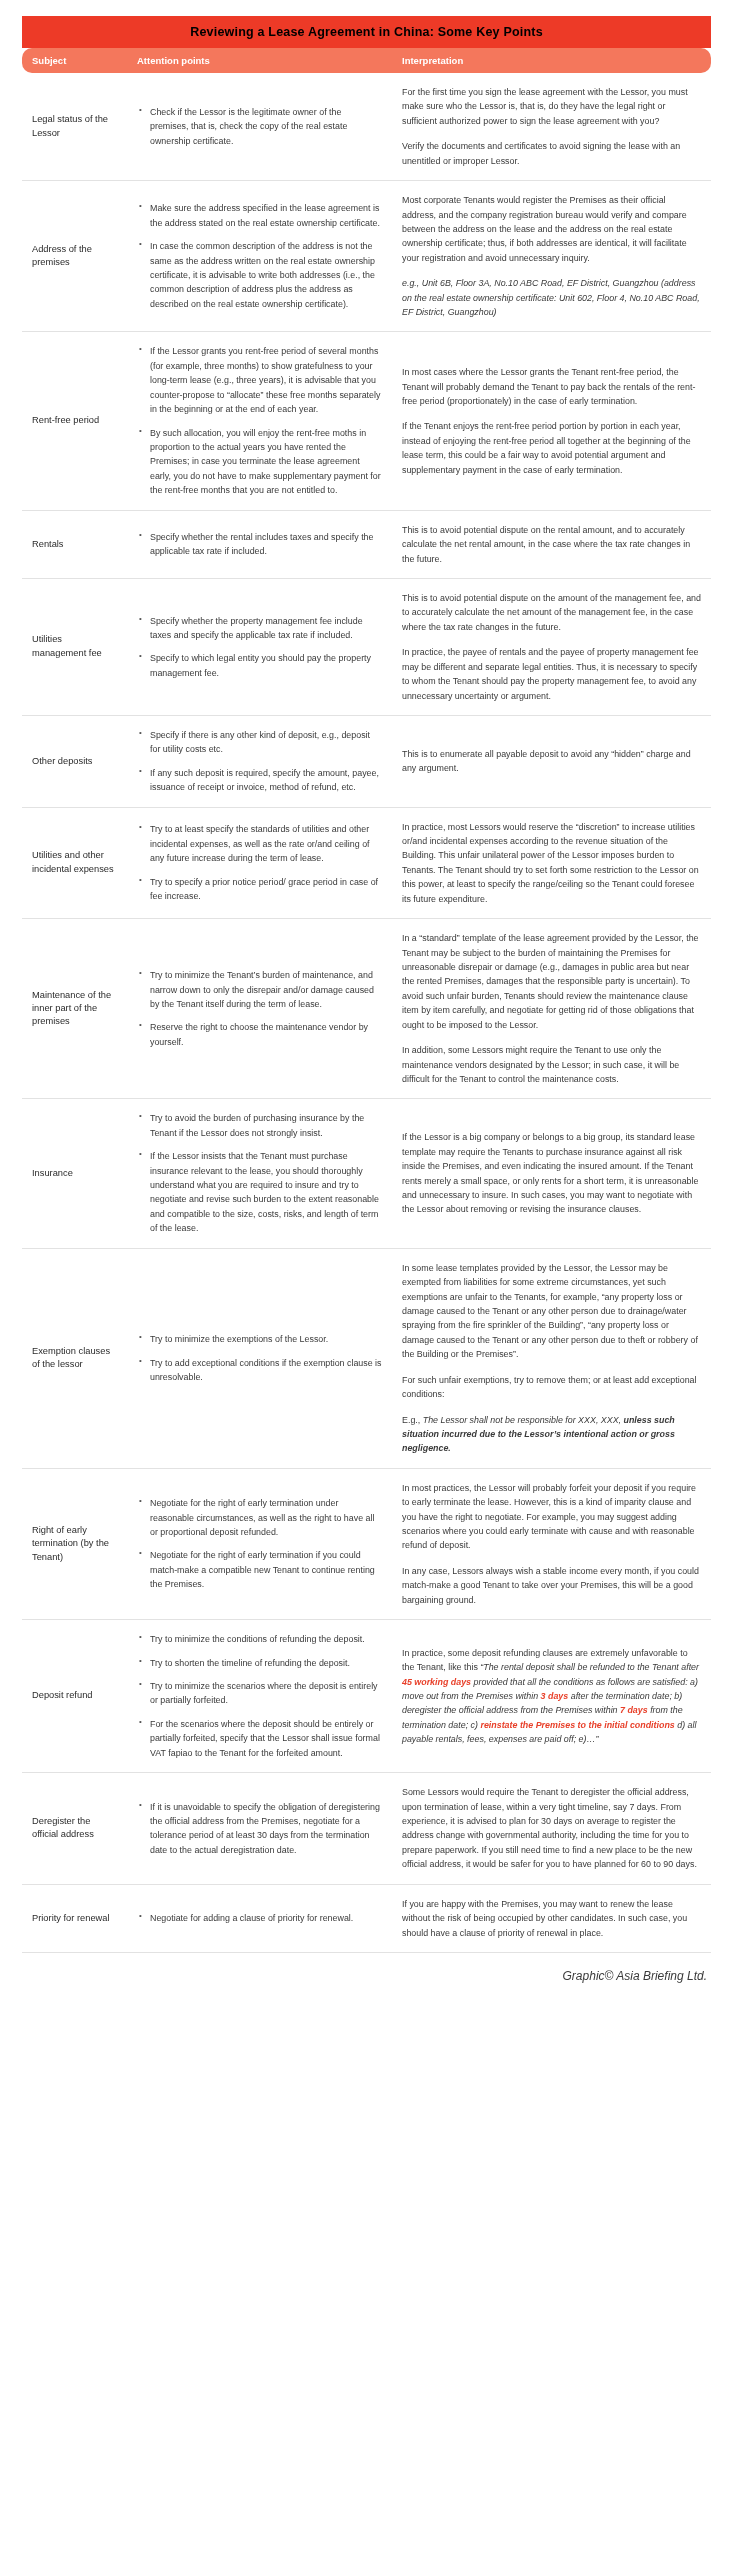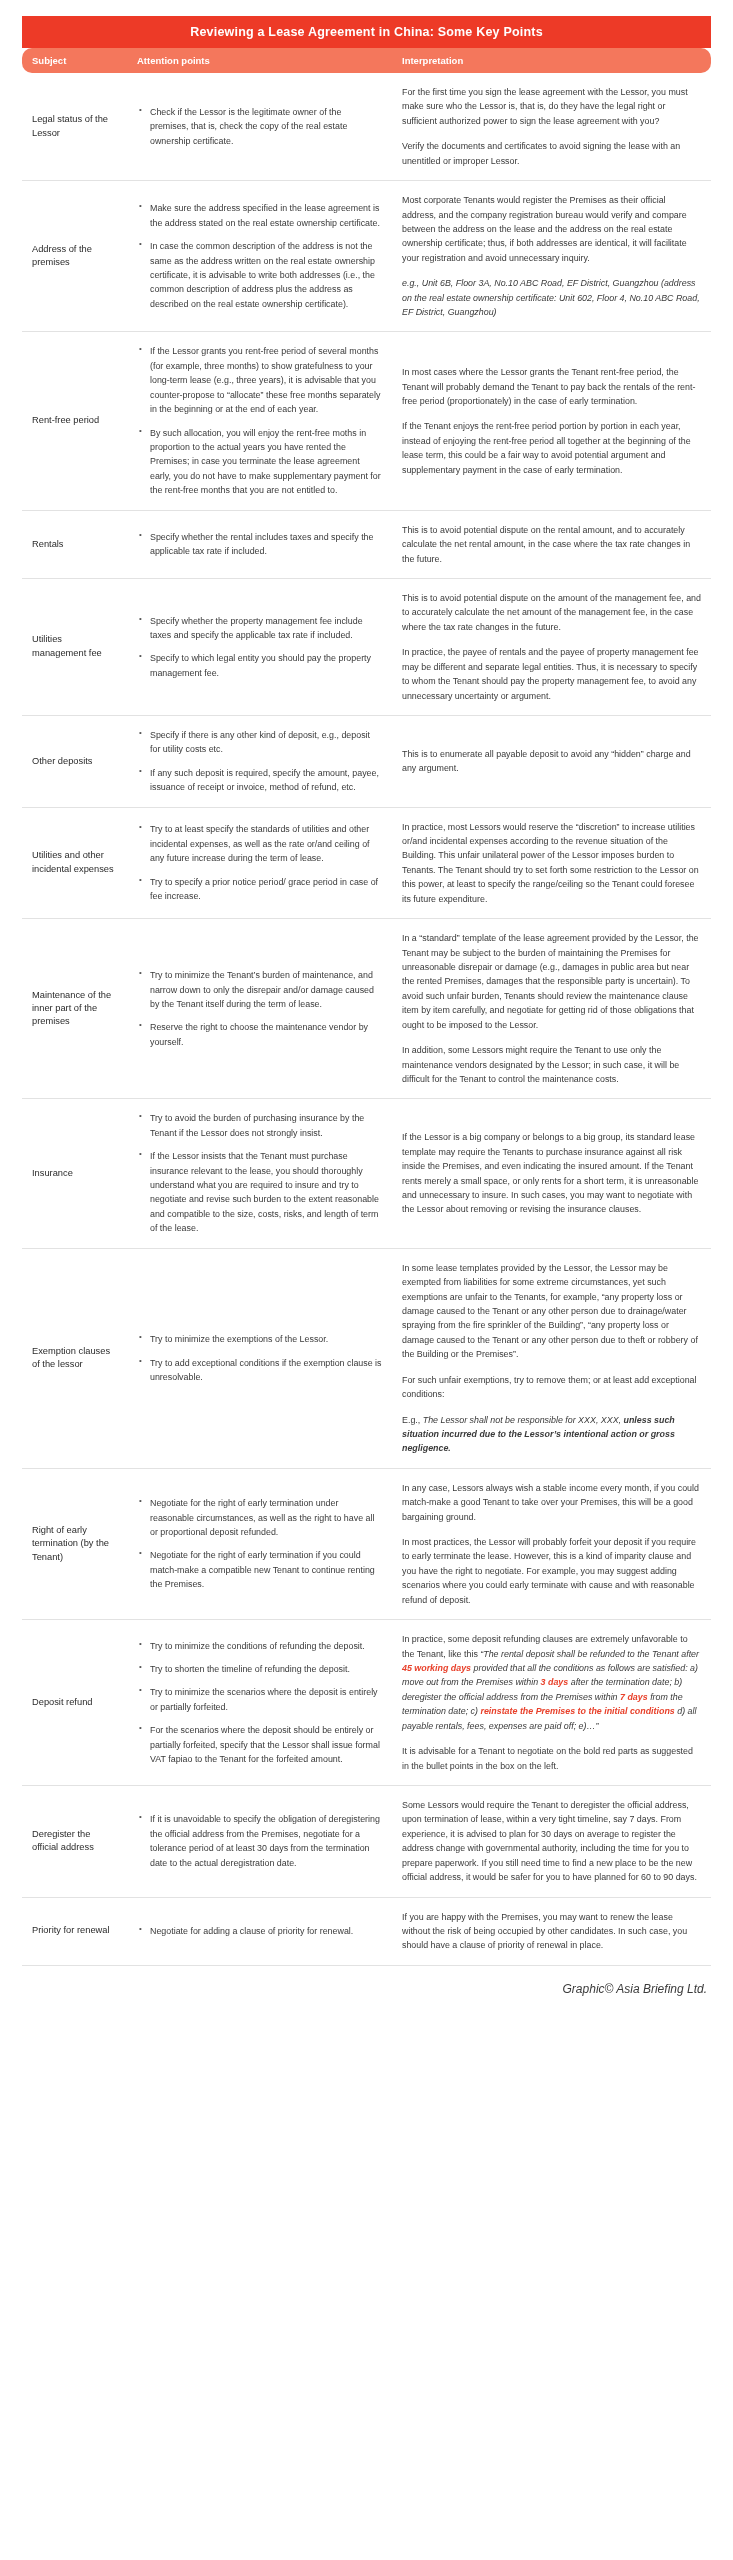--- a/index.html
+++ b/index.html
@@ -11,21 +11,21 @@
   }
   #page {
     width: 733px;
     min-height: 2560px;
     background: #ffffff;
     position: relative;
     padding: 16px 22px 0 22px;
   }
   .table-title {
     background: #ed3a27;
-    color: #ffffff;
+    color: #000000;
     font-size: 12.5px;
     font-weight: bold;
     text-align: center;
     padding: 9px 6px;
     letter-spacing: 0.2px;
   }
   .header-row {
     display: flex;
     background: #f4775c;
     color: #ffffff;
@@ -259,37 +259,36 @@
       </div>
       <div class="row">
         <div class="cell col-subject subject">Right of early termination (by the Tenant)</div>
         <div class="cell col-attention">
           <ul class="bullets">
             <li>Negotiate for the right of early termination under reasonable circumstances, as well as the right to have all or proportional deposit refunded.</li>
             <li>Negotiate for the right of early termination if you could match-make a compatible new Tenant to continue renting the Premises.</li>
           </ul>
         </div>
         <div class="cell col-interp interp">
+          <p>In most practices, the Lessor will probably forfeit your deposit if you require to early terminate the lease. However, this is a kind of imparity clause and you have the right to negotiate. For example, you may suggest adding scenarios where you could early terminate with cause and with reasonable refund of deposit.</p>
           <p>In any case, Lessors always wish a stable income every month, if you could match-make a good Tenant to take over your Premises, this will be a good bargaining ground.</p>
-          <p>In most practices, the Lessor will probably forfeit your deposit if you require to early terminate the lease. However, this is a kind of imparity clause and you have the right to negotiate. For example, you may suggest adding scenarios where you could early terminate with cause and with reasonable refund of deposit.</p>
         </div>
       </div>
       <div class="row">
         <div class="cell col-subject subject">Deposit refund</div>
         <div class="cell col-attention">
           <ul class="bullets">
             <li>Try to minimize the conditions of refunding the deposit.</li>
             <li>Try to shorten the timeline of refunding the deposit.</li>
             <li>Try to minimize the scenarios where the deposit is entirely or partially forfeited.</li>
             <li>For the scenarios where the deposit should be entirely or partially forfeited, specify that the Lessor shall issue formal VAT fapiao to the Tenant for the forfeited amount.</li>
           </ul>
         </div>
         <div class="cell col-interp interp">
           <p><span>In practice, some deposit refunding clauses are extremely unfavorable to the Tenant, like this </span><span style="font-style: italic;">“The rental deposit shall be refunded to the Tenant after </span><span class="red">45 working days</span><span style="font-style: italic;"> provided that all the conditions as follows are satisfied: a) move out from the Premises within </span><span class="red">3 days</span><span style="font-style: italic;"> after the termination date; b) deregister the official address from the Premises within </span><span class="red">7 days</span><span style="font-style: italic;"> from the termination date; c) </span><span class="red">reinstate the Premises to the initial conditions</span><span style="font-style: italic;"> d) all payable rentals, fees, expenses are paid off; e)…”</span></p>
-          <p>It is advisable for a Tenant to negotiate on the bold red parts as suggested in the bullet points in the box on the left.</p>
         </div>
       </div>
       <div class="row">
         <div class="cell col-subject subject">Deregister the official address</div>
         <div class="cell col-attention">
           <ul class="bullets">
             <li>If it is unavoidable to specify the obligation of deregistering the official address from the Premises, negotiate for a tolerance period of at least 30 days from the termination date to the actual deregistration date.</li>
           </ul>
         </div>
         <div class="cell col-interp interp">

